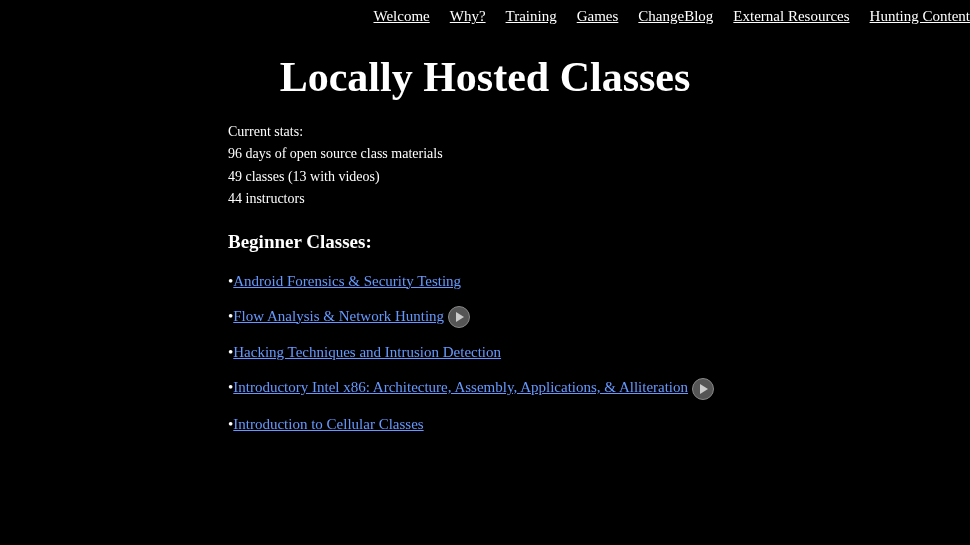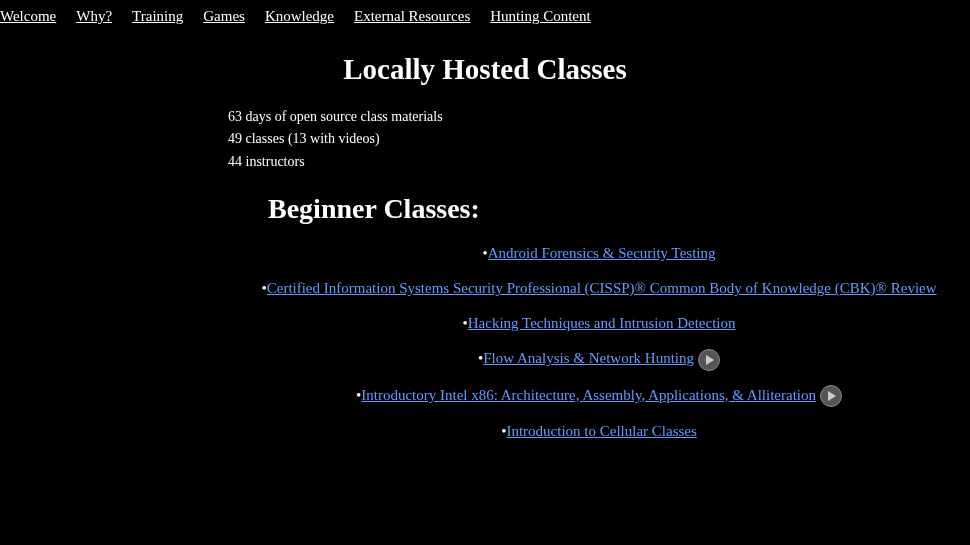--- a/index.html
+++ b/index.html
@@ -11,37 +11,37 @@
     body {
       background-color: #000000;
       color: #ffffff;
       font-family: Times New Roman, serif;
       width: 970px;
       min-height: 545px;
     }
 
     nav {
       display: flex;
-      justify-content: flex-start;
+      justify-content: flex-end;
       align-items: center;
       padding: 8px 0;
       gap: 20px;
       border-bottom: none;
     }
 
     nav a {
       color: #ffffff;
       text-decoration: underline;
       font-size: 15px;
       cursor: pointer;
     }
 
     .page-title {
       text-align: center;
-      font-size: 29px;
+      font-size: 42px;
       font-weight: bold;
       color: #ffffff;
       margin: 20px 0 20px 0;
       font-family: Times New Roman, serif;
     }
 
     .main-content {
       padding: 0 0 0 228px;
     }
 
@@ -49,38 +49,36 @@
       margin-bottom: 20px;
     }
 
     .current-stats p {
       font-size: 14px;
       line-height: 1.6;
       color: #ffffff;
     }
 
     .section-heading {
-      font-size: 28px;
+      font-size: 19px;
       font-weight: bold;
       color: #ffffff;
       margin-bottom: 18px;
       font-family: Times New Roman, serif;
-      margin-left: 40px;
     }
 
     .class-list {
       list-style: none;
       padding: 0;
     }
 
     .class-list li {
       margin-bottom: 14px;
       font-size: 15px;
       line-height: 1.4;
-      text-align: center;
     }
 
     .class-list li a {
       color: #6699ff;
       text-decoration: underline;
       cursor: pointer;
     }
 
     .video-icon {
       display: inline-block;
@@ -114,39 +112,39 @@
     }
   </style>
 </head>
 <body>
 
 <nav>
 <a href="#">Welcome</a>
     <a href="#">Why?</a>
     <a href="#">Training</a>
     <a href="#">Games</a>
-    <a href="#">Knowledge</a>
+    <a href="#">ChangeBlog</a>
     <a href="#">External Resources</a>
     <a href="#">Hunting Content</a>
   </nav>
 
 <h1 class="page-title">Locally Hosted Classes</h1>
 
 <div class="main-content">
   <div class="current-stats">
+    <p>Current stats:</p>
     <div id="stats-lines">
-        <p>63 days of open source class materials</p>
+        <p>96 days of open source class materials</p>
         <p>49 classes (13 with videos)</p>
         <p>44 instructors</p>
       </div>
   </div>
 
   <h2 class="section-heading">Beginner Classes:</h2>
 
   <ul class="class-list" id="beginner-list">
   <li><span class="bullet">•</span><a href="#">Android Forensics &amp; Security Testing</a></li>
-      <li><span class="bullet">•</span><a href="#">Certified Information Systems Security Professional (CISSP)® Common Body of Knowledge (CBK)® Review</a></li>
+      <li><span class="bullet">•</span><a href="#">Flow Analysis &amp; Network Hunting</a><span class="video-icon"></span></li>
       <li><span class="bullet">•</span><a href="#">Hacking Techniques and Intrusion Detection</a></li>
-      <li><span class="bullet">•</span><a href="#">Flow Analysis &amp; Network Hunting</a><span class="video-icon"></span></li>
       <li><span class="bullet">•</span><a href="#">Introductory Intel x86: Architecture, Assembly, Applications, &amp; Alliteration</a><span class="video-icon"></span></li>
       <li><span class="bullet">•</span><a href="#">Introduction to Cellular Classes</a></li>
     </ul>
 </div>
 
 </body></html>

